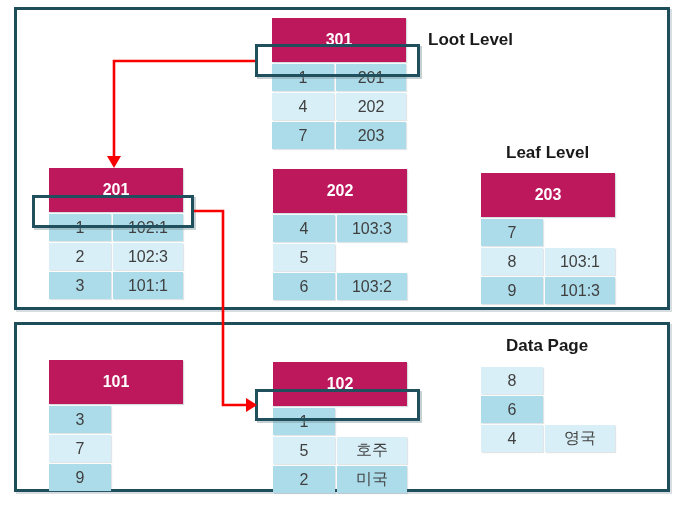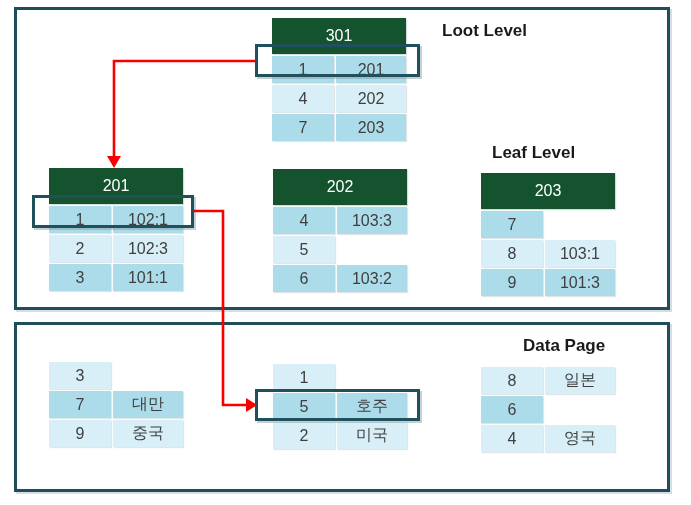--- a/index.html
+++ b/index.html
@@ -27,24 +27,24 @@
     position: absolute;
     font-size: 17px;
     font-weight: bold;
     color: #1a1a1a;
     white-space: nowrap;
   }
 
   
   .tbl { position: absolute; width: 134px; }
   .tbl-header {
-    height: 36px;
-    background: #14532d;
+    height: 44px;
+    background: #be185d;
     color: #ffffff;
-    font-weight: normal;
+    font-weight: bold;
     font-size: 16px;
     display: flex;
     align-items: center;
     justify-content: center;
     box-shadow: 1px 1px 1px rgba(90,110,120,0.25);
   }
   .tbl-row { display: flex; height: 27px; margin-top: 2px; }
   .tbl-row:nth-child(even) .cell { background: #acdcea; }
   .tbl-row:nth-child(odd)  .cell { background: #d8eff7; }
   .cell {
@@ -79,23 +79,23 @@
   }
 </style>
 </head>
 <body>
 
 <div class="canvas">
 
   <div class="obox top"></div>
   <div class="obox bottom"></div>
 
-  <div class="sec-label" style="left:428px; top:21px;margin-left:14px;">Loot Level</div>
-  <div class="sec-label" style="left:492px; top:143px;">Leaf Level</div>
-  <div class="sec-label" style="left:523px; top:336px;">Data Page</div>
+  <div class="sec-label" style="left:428px; top:30px;">Loot Level</div>
+  <div class="sec-label" style="left:506px; top:143px;">Leaf Level</div>
+  <div class="sec-label" style="left:506px; top:336px;">Data Page</div>
 
   <div class="tbl" style="left:272px; top:18px;">
     <div class="tbl-header">301</div>
     <div class="tbl-row">
       <div class="cell key">1</div>
       <div class="cell val">201</div>
     </div>
     <div class="tbl-row">
       <div class="cell key">4</div>
       <div class="cell val">202</div>
@@ -146,51 +146,50 @@
       <div class="cell key">8</div>
       <div class="cell val">103:1</div>
     </div>
     <div class="tbl-row">
       <div class="cell key">9</div>
       <div class="cell val">101:3</div>
     </div>
   </div>
 
   <div class="tbl" style="left:49px; top:360px;">
+    <div class="tbl-header">101</div>
     <div class="tbl-row">
       <div class="cell key">3</div>
     </div>
     <div class="tbl-row">
       <div class="cell key">7</div>
-      <div class="cell val">대만</div>
     </div>
     <div class="tbl-row">
       <div class="cell key">9</div>
-      <div class="cell val">중국</div>
     </div>
   </div>
 
   <div class="tbl" style="left:273px; top:362px;">
+    <div class="tbl-header">102</div>
     <div class="tbl-row">
       <div class="cell key">1</div>
     </div>
     <div class="tbl-row">
       <div class="cell key">5</div>
       <div class="cell val">호주</div>
     </div>
     <div class="tbl-row">
       <div class="cell key">2</div>
       <div class="cell val">미국</div>
     </div>
   </div>
 
   <div class="tbl" style="left:481px; top:365px;">
     <div class="tbl-row">
       <div class="cell key">8</div>
-      <div class="cell val">일본</div>
     </div>
     <div class="tbl-row">
       <div class="cell key">6</div>
     </div>
     <div class="tbl-row">
       <div class="cell key">4</div>
       <div class="cell val">영국</div>
     </div>
   </div>
 

